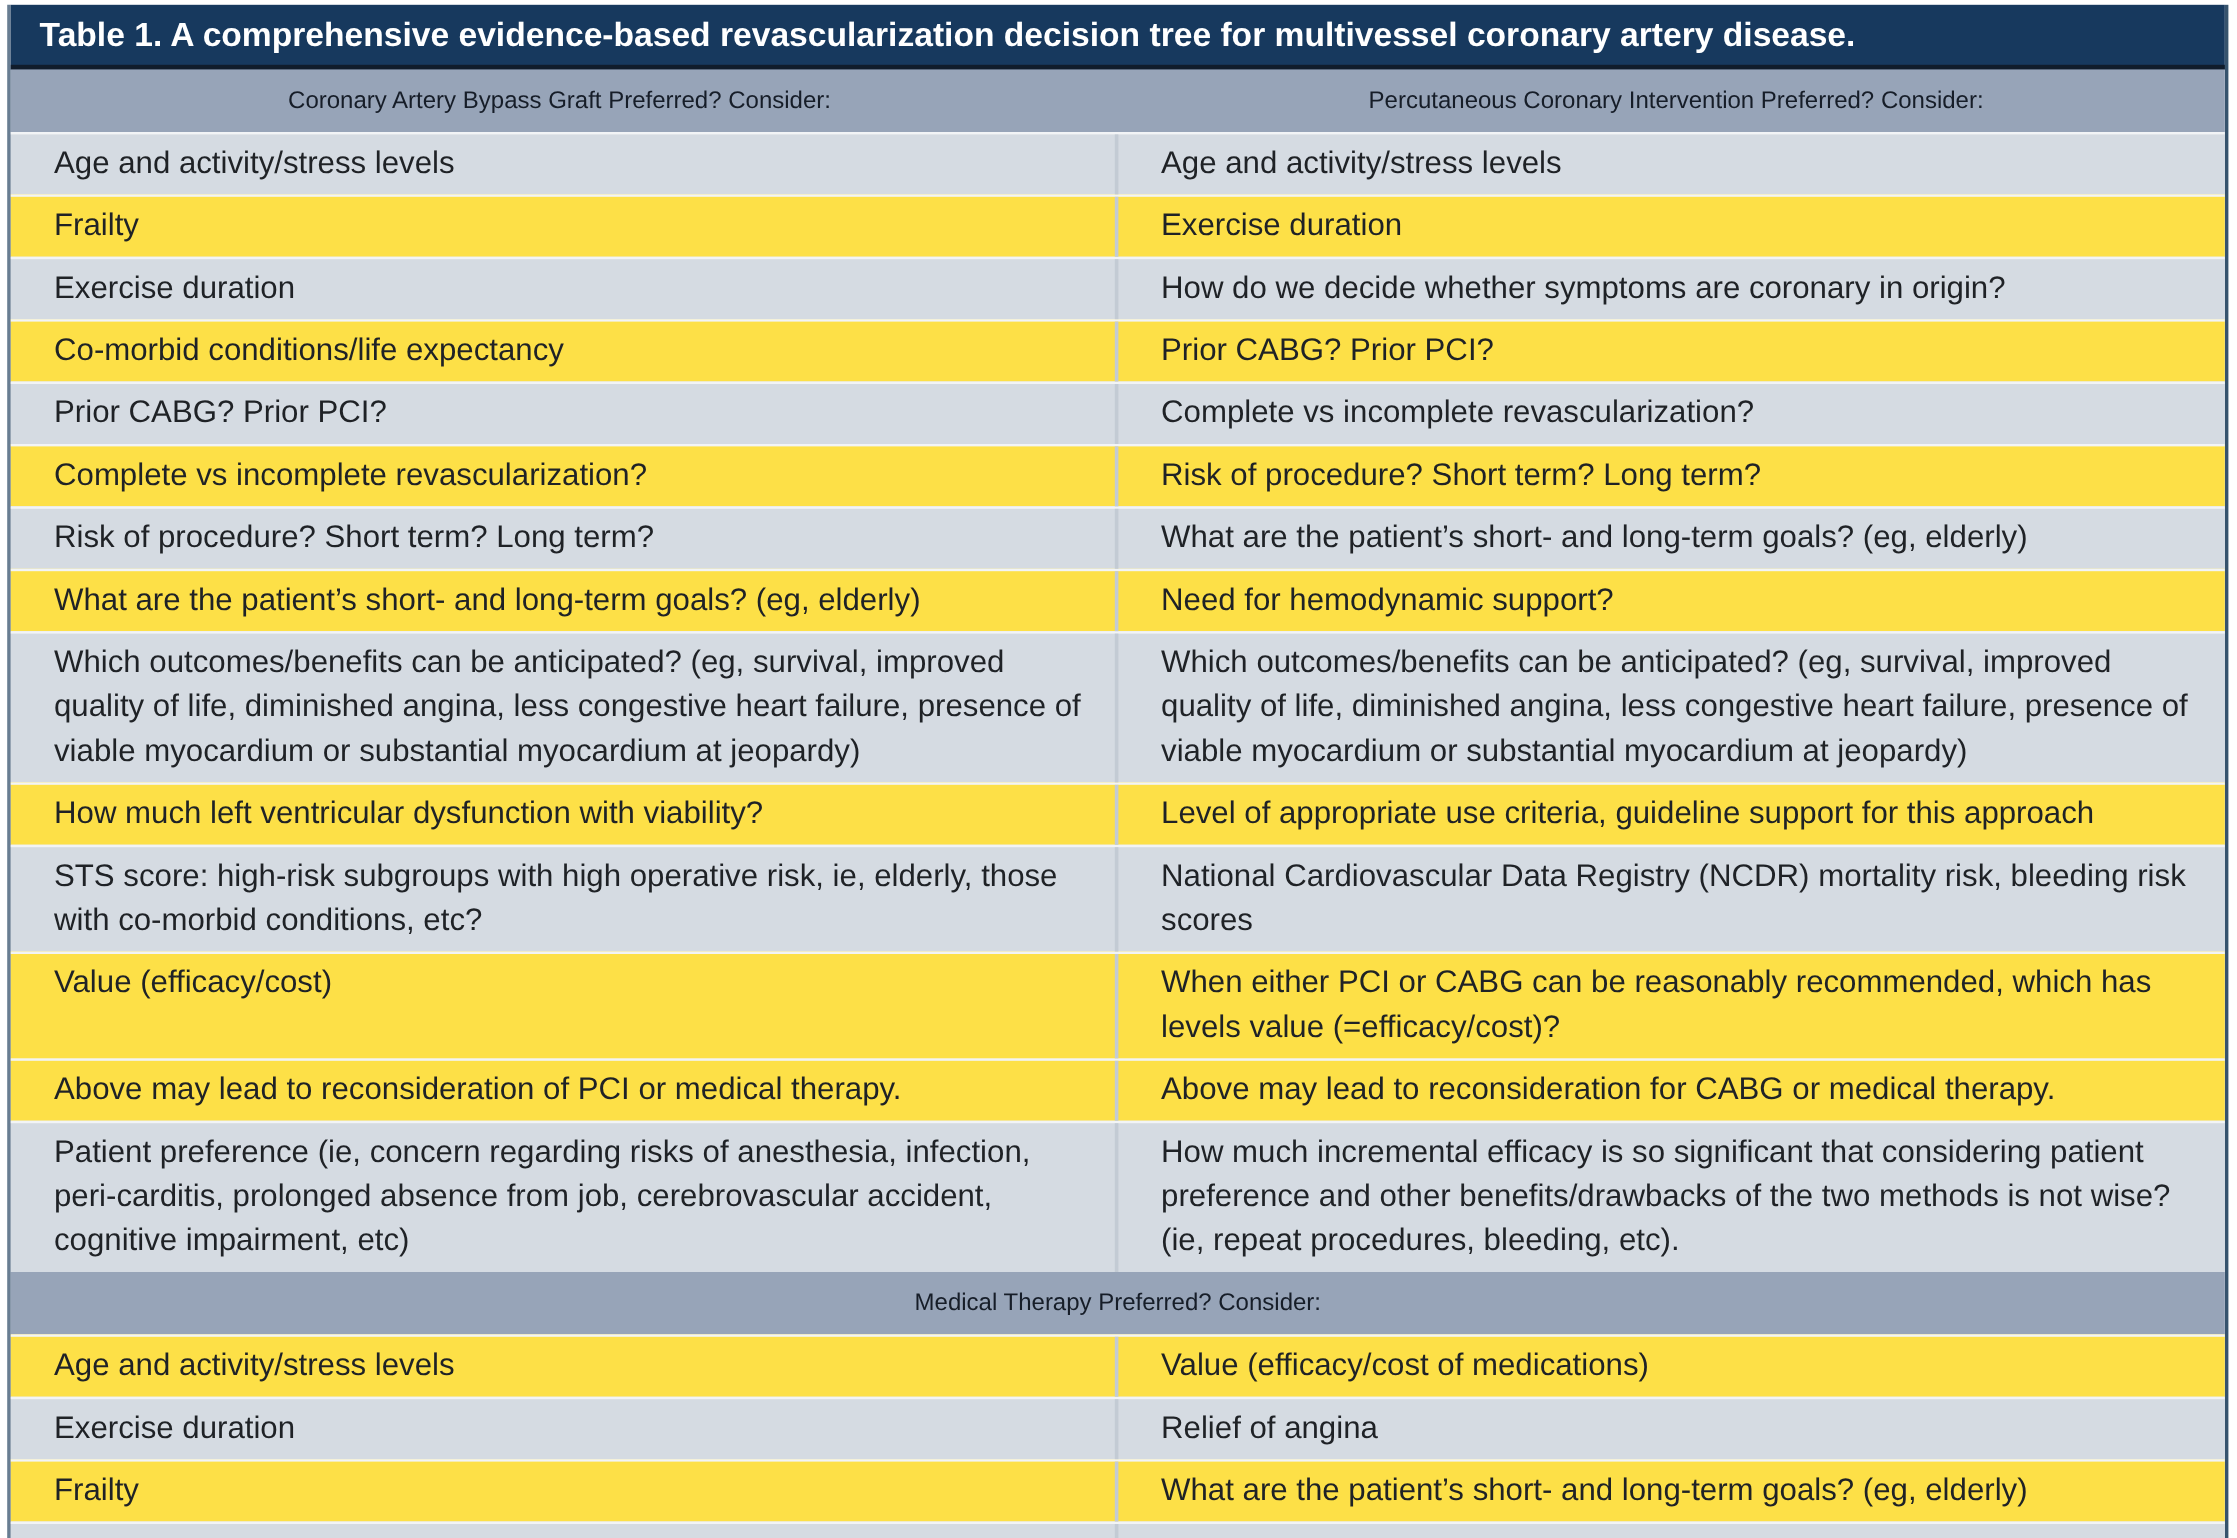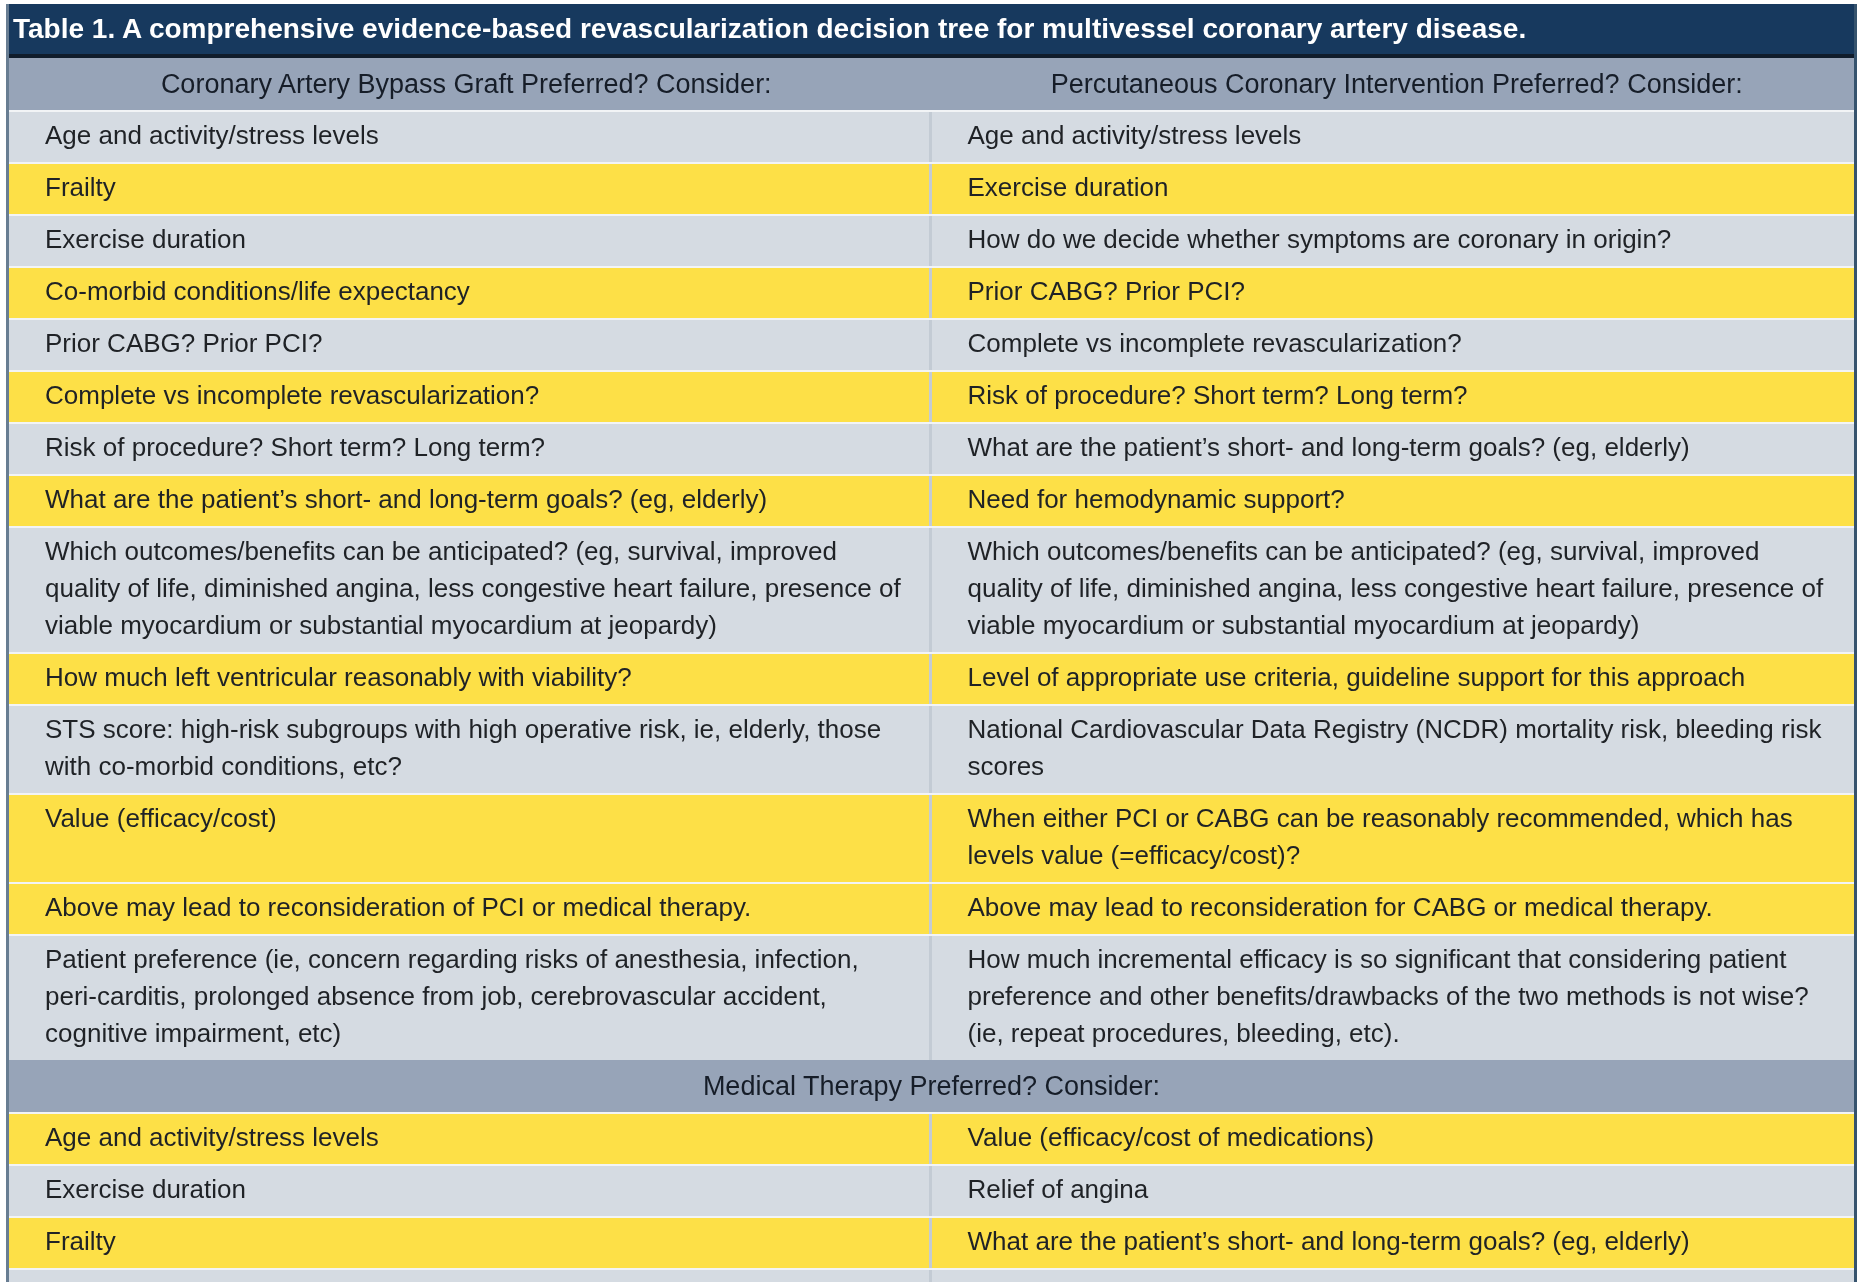--- a/index.html
+++ b/index.html
@@ -18,34 +18,34 @@
     margin: 4px 7px 0 6px;
     border-left: 3px solid #687d92;
     border-right: 3px solid #36536d;
     border-bottom: 4px solid #36536d;
   }
   .title-bar {
     background: #17395e;
     border-bottom: 4px solid #101c2b;
     height: 50px;
     line-height: 50px;
-    padding-left: 4px;
+    padding-left: 24px;
     color: #ffffff;
     font-size: 28px;
     font-weight: bold;
     white-space: nowrap;
     overflow: hidden;
   }
   .band {
     background: #97a4b8;
     min-height: 52px;
     display: flex;
     align-items: center;
     color: #161d28;
-    font-size: 27px;
+    font-size: 20px;
     gap: 16px;
   }
   .band.two .band-cell {
     flex: 1 1 50%;
     text-align: center;
     padding: 6px 10px;
   }
   .band.one {
     justify-content: center;
     text-align: center;
@@ -115,21 +115,21 @@
       </div>
       <div class="row light">
         <div class="cell left">What are the patient’s short- and long-term goals? (eg, elderly)</div>
         <div class="cell right">Need for hemodynamic support?</div>
       </div>
       <div class="row dark">
         <div class="cell left">Which outcomes/benefits can be anticipated? (eg, survival, improved quality of life, diminished angina, less congestive heart failure, presence of viable myocardium or substantial myocardium at jeopardy)</div>
         <div class="cell right">Which outcomes/benefits can be anticipated? (eg, survival, improved quality of life, diminished angina, less congestive heart failure, presence of viable myocardium or substantial myocardium at jeopardy)</div>
       </div>
       <div class="row light">
-        <div class="cell left">How much left ventricular reasonably with viability?</div>
+        <div class="cell left">How much left ventricular dysfunction with viability?</div>
         <div class="cell right">Level of appropriate use criteria, guideline support for this approach</div>
       </div>
       <div class="row dark">
         <div class="cell left">STS score: high-risk subgroups with high operative risk, ie, elderly, those with co-morbid conditions, etc?</div>
         <div class="cell right">National Cardiovascular Data Registry (NCDR) mortality risk, bleeding risk scores</div>
       </div>
       <div class="row light">
         <div class="cell left">Value (efficacy/cost)</div>
         <div class="cell right">When either PCI or CABG can be reasonably recommended, which has levels value (=efficacy/cost)?</div>
       </div>

